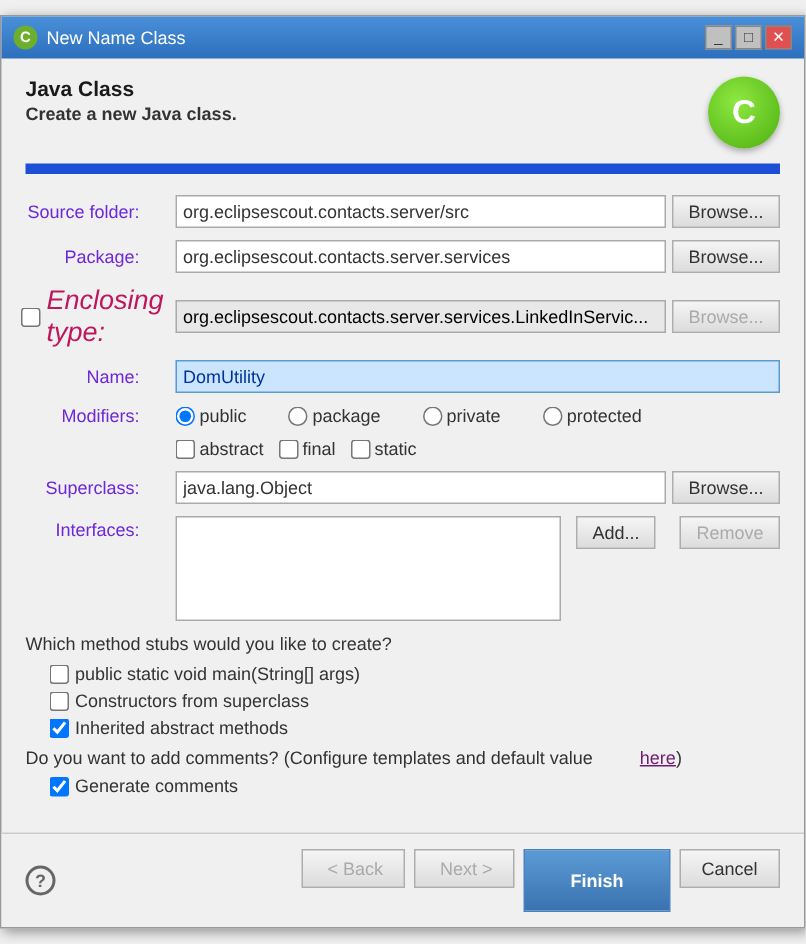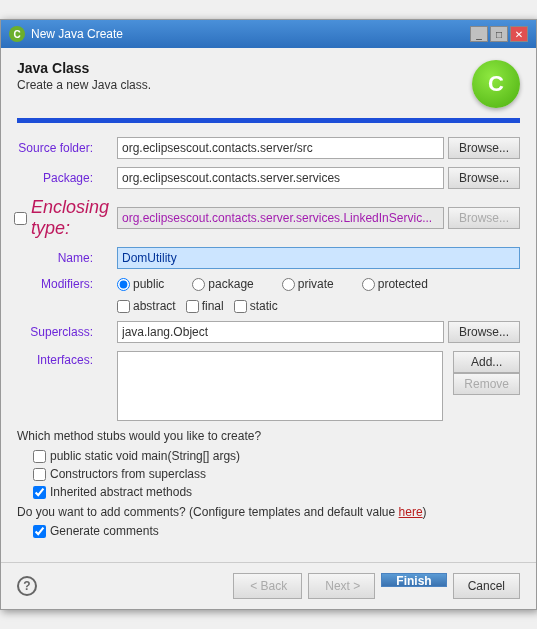--- a/index.html
+++ b/index.html
@@ -68,31 +68,32 @@
     .title-btn.close { background: #e05050; color: white; }
     .content {
       padding: 12px 16px;
     }
     .header-section {
       display: flex;
       align-items: flex-start;
       justify-content: space-between;
       margin-bottom: 14px;
       padding-bottom: 10px;
-      border-bottom: 5px solid #1d4ed8;
+      border-bottom: 7px solid #1d4ed8;
     }
     .header-text h2 {
       font-size: 14px;
       font-weight: bold;
       color: #1a1a1a;
       margin-bottom: 2px;
     }
     .header-text p {
       font-size: 12px;
       color: #333;
+      font-weight: bold;
     }
     .header-logo {
       width: 48px;
       height: 48px;
       background: radial-gradient(circle at 40% 35%, #8ee840, #4caf10);
       border-radius: 50%;
       display: flex;
       align-items: center;
       justify-content: center;
       color: white;
@@ -122,21 +123,21 @@
       font-size: 12px;
       color: #333;
     }
     .form-control.selected {
       background: #cce5ff;
       border-color: #5b9bd5;
       color: #003399;
     }
     .form-control.disabled {
       background: #e8e8e8;
-      color: #a21caf;
+      color: #000000;
     }
     .btn {
       height: 22px;
       padding: 0 10px;
       border: 1px solid #adadad;
       background: linear-gradient(to bottom, #f5f5f5, #dcdcdc);
       font-size: 12px;
       cursor: pointer;
       color: #333;
       margin-left: 4px;
@@ -171,22 +172,22 @@
     .interfaces-area {
       flex: 1;
       height: 70px;
       border: 1px solid #aaa;
       background: white;
       resize: none;
       font-size: 12px;
     }
     .interfaces-buttons {
       display: flex;
-      flex-direction: column;
-      gap: 0;
+      flex-direction: row;
+      gap: 12px;
       margin-left: 6px;
     }
     .section-question {
       font-size: 12px;
       color: #333;
       margin-bottom: 6px;
       margin-top: 4px;
     }
     .stubs-checks {
       margin-left: 16px;
@@ -196,23 +197,24 @@
       align-items: center;
       gap: 4px;
       margin-bottom: 4px;
       font-size: 12px;
       color: #333;
     }
     .comments-section {
       margin-top: 6px;
     }
     .comments-link {
-      color: #b91c1c;
+      color: #701a75;
       text-decoration: underline;
       cursor: pointer;
+      margin-left: 28px;
     }
     .bottom-bar {
       display: flex;
       align-items: center;
       justify-content: space-between;
       padding: 10px 16px;
       border-top: 1px solid #ccc;
       background: #f0f0f0;
       margin-top: 8px;
     }
@@ -237,22 +239,22 @@
       height: 26px;
       padding: 0 14px;
       border: 1px solid #adadad;
       background: linear-gradient(to bottom, #f5f5f5, #dcdcdc);
       font-size: 12px;
       cursor: pointer;
       color: #333;
     }
     .btn-nav.disabled { color: #aaa; cursor: default; padding-left: 16px; }
     .btn-primary {
-      height: 14px;
-      padding: 0 14px;
+      height: 42px;
+      padding: 0 30px;
       border: 1px solid #4a82c0;
       background: linear-gradient(to bottom, #5b9bd5, #3a72b0);
       color: white;
       font-size: 12px;
       cursor: pointer;
       font-weight: bold;
     }
     .superclass-row {
       display: flex;
       align-items: center;
@@ -262,21 +264,21 @@
 </head>
 <body>
 
 <div class="dialog">
 
   <div class="title-bar">
     <div class="title-bar-left">
       <div class="title-icon">
         <span>C</span>
       </div>
-      <span class="title-text">New Java Create</span>
+      <span class="title-text">New Name Class</span>
     </div>
     <div class="title-buttons">
       <div class="title-btn">_</div>
       <div class="title-btn">□</div>
       <div class="title-btn close">✕</div>
     </div>
   </div>
 
   <div class="content">
 

